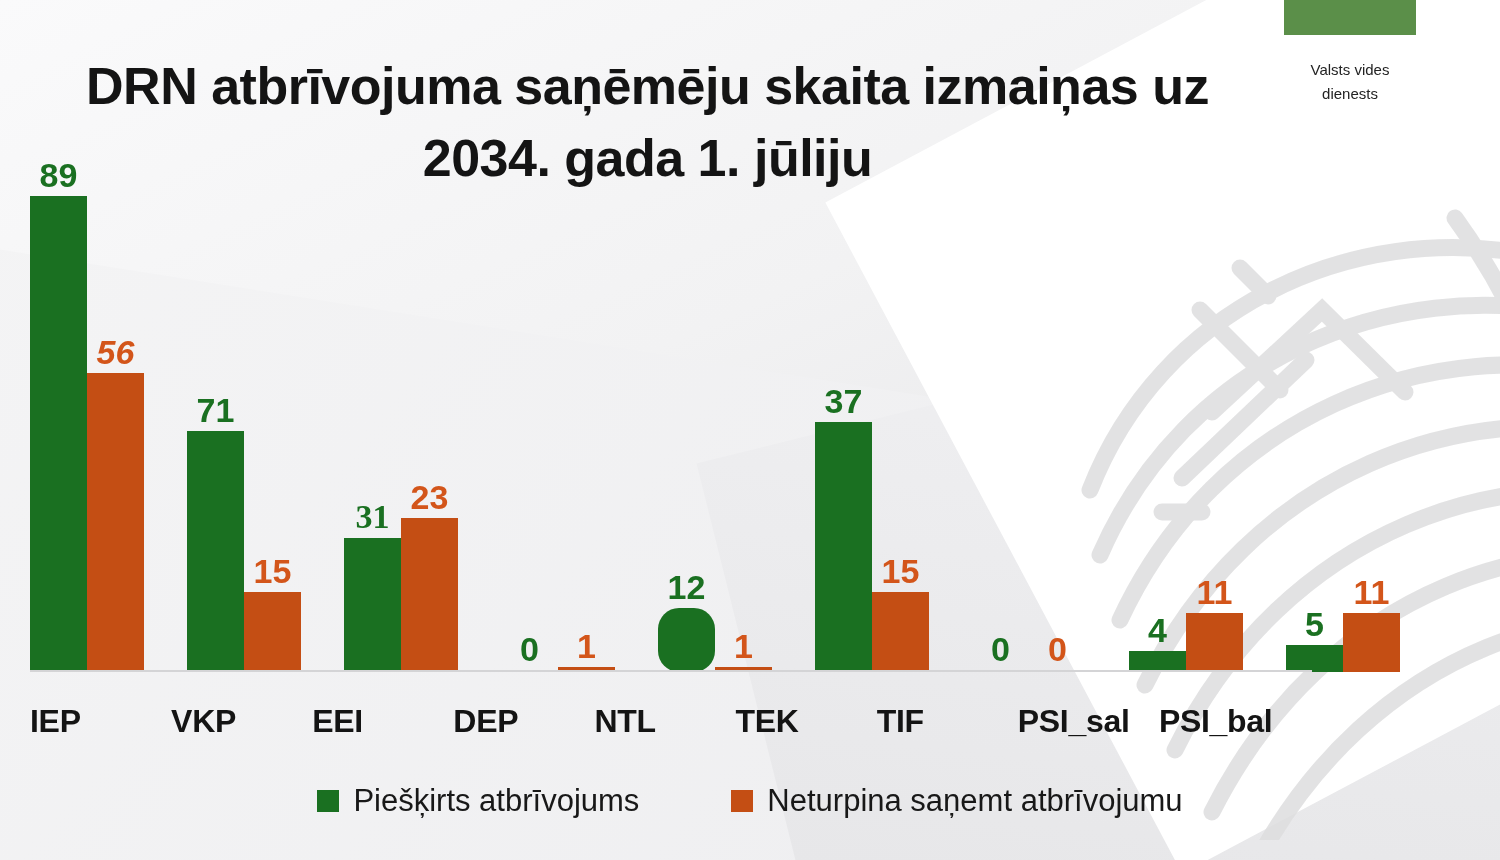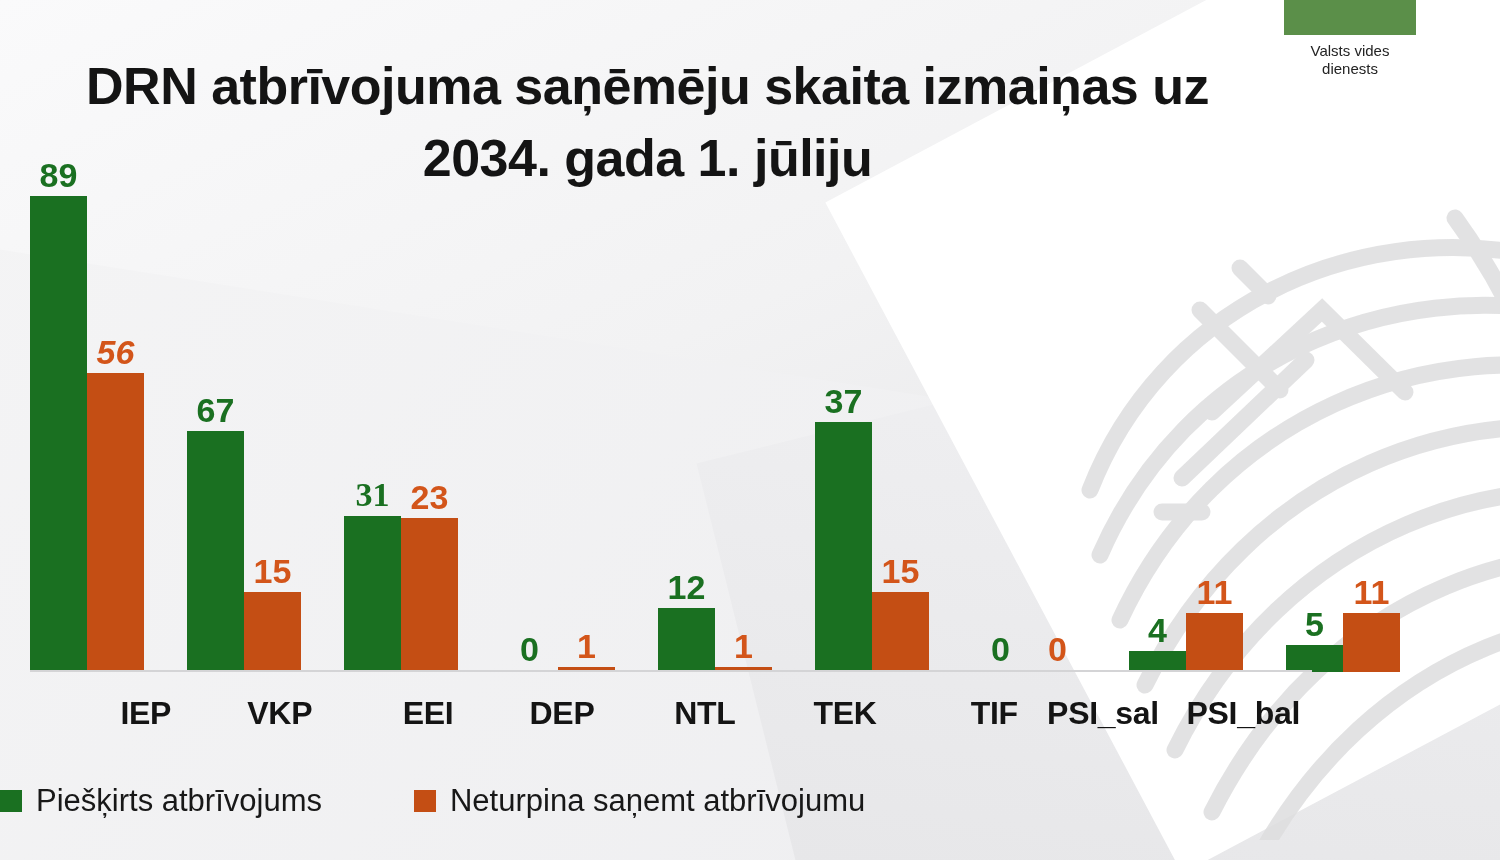--- a/index.html
+++ b/index.html
@@ -57,23 +57,23 @@
     left: 1284px; top: 0px;
     width: 132px;
     text-align: center;
     z-index: 6;
   }
   .logo-mark {
     width: 132px; height: 35px;
     background: #5b8f49;
   }
   .logo-text {
-    margin-top: 7px;
+    margin-top: 23px;
     font-size: 15px;
-    line-height: 18px;
+    line-height: 24px;
     color: #232323;
     font-family: "Liberation Sans", sans-serif;
   }
 
   
   .title {
     position: absolute;
     left: 40px; top: 50px;
     width: 1215px;
     text-align: center;
@@ -148,33 +148,35 @@
   .xlabels {
     position: absolute;
     left: 30px;
     top: 695px;
     width: 1270px;
     display: flex;
     z-index: 4;
   }
   .xlabel {
     flex: 1 1 0;
-    text-align: right;
+    text-align: left;
     font-size: 32px;
     font-weight: bold;
     color: #141414;
     letter-spacing: -0.3px;
+    margin-top: 8px;
   }
 
   
   .legend {
     position: absolute;
     left: 0; right: 0;
     top: 785px;
     display: flex;
+    justify-content: center;
     gap: 92px;
     z-index: 5;
   }
   .legend-item {
     display: flex;
     align-items: center;
     gap: 14px;
   }
   .legend-swatch { width: 22px; height: 22px; }
   .legend-swatch.green { background: #1a7021; }
@@ -235,32 +237,32 @@
           </div>
           <div class="bar-slot">
             <div class="bar orange" style="height: 299.478px; font-style: italic;">
               <div class="bar-label orange">56</div>
             </div>
           </div>
         </div>
         <div class="group">
           <div class="bar-slot">
             <div class="bar green" style="height: 240.652px;">
-              <div class="bar-label green">67</div>
+              <div class="bar-label green">71</div>
             </div>
           </div>
           <div class="bar-slot">
             <div class="bar orange" style="height: 80.2174px;">
               <div class="bar-label orange">15</div>
             </div>
           </div>
         </div>
         <div class="group">
           <div class="bar-slot">
-            <div class="bar green" style="height: 156px; font-family: Liberation Serif, serif;">
+            <div class="bar green" style="height: 134px; font-family: Liberation Serif, serif;">
               <div class="bar-label green">31</div>
             </div>
           </div>
           <div class="bar-slot">
             <div class="bar orange" style="height: 154px;">
               <div class="bar-label orange">23</div>
             </div>
           </div>
         </div>
         <div class="group">
@@ -270,21 +272,21 @@
             </div>
           </div>
           <div class="bar-slot">
             <div class="bar orange" style="height: 5.34783px;">
               <div class="bar-label orange">1</div>
             </div>
           </div>
         </div>
         <div class="group">
           <div class="bar-slot">
-            <div class="bar green" style="height: 64.1739px;">
+            <div class="bar green" style="height: 64.1739px; border-radius: 21px;">
               <div class="bar-label green">12</div>
             </div>
           </div>
           <div class="bar-slot">
             <div class="bar orange" style="height: 5.34783px;">
               <div class="bar-label orange">1</div>
             </div>
           </div>
         </div>
         <div class="group">

